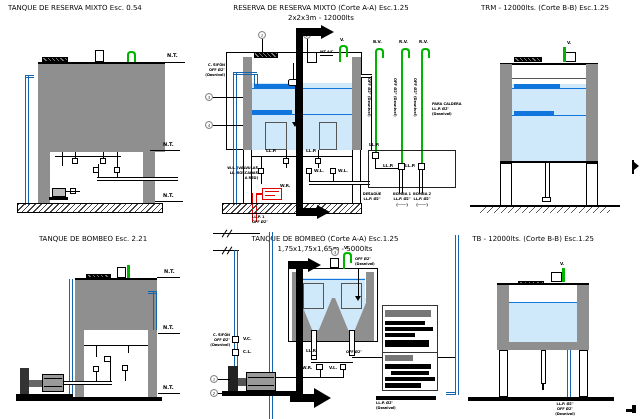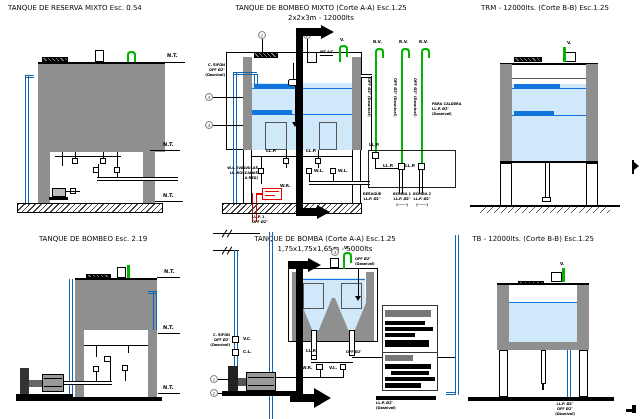--- a/index.html
+++ b/index.html
@@ -77,21 +77,21 @@
   <i class="out" style="left:52px;top:188px;width:14px;height:9px;background:#bbb"></i>
   <i class="blk" style="left:49px;top:197px;width:19px;height:3px"></i>
   <i class="vbox" style="left:70px;top:188px;width:6px;height:6px"></i>
   <i class="blk" style="left:66px;top:191px;width:14px;height:1px"></i>
   <i class="hatch" style="left:17px;top:203px;width:146px;height:10px"></i>
   <i class="blk" style="left:150px;top:150px;width:30px;height:1px"></i>
   <b class="l5" style="left:163px;top:142px">N.T.</b>
   <i class="blk" style="left:155px;top:201px;width:28px;height:1px"></i>
   <b class="l5" style="left:163px;top:193px">N.T.</b>
 
-  <b class="t" style="left:216px;top:5px;width:210px">TANQUE DE BOMBEO MIXTO (Corte A-A) Esc.1.25</b>
+  <b class="t" style="left:216px;top:5px;width:210px">RESERVA DE RESERVA MIXTO (Corte A-A) Esc.1.25</b>
   <b class="t" style="left:216px;top:15px;width:210px">2x2x3m - 12000lts</b>
   <i class="outT" style="left:226px;top:52px;width:136px;height:98px"></i>
   <i class="water" style="left:252px;top:83px;width:100px;height:67px"></i>
   <i class="wbar" style="left:254px;top:84px;width:42px;height:4px"></i>
   <i class="wbar" style="left:252px;top:88px;width:100px;height:1px"></i>
   <i class="wbar" style="left:252px;top:110px;width:40px;height:4px"></i>
   <i class="wbar" style="left:252px;top:114px;width:100px;height:1px"></i>
   <i class="str" style="left:265px;top:122px;width:22px;height:28px"></i>
   <i class="str" style="left:319px;top:122px;width:18px;height:28px"></i>
   <i class="gray" style="left:243px;top:57px;width:9px;height:93px"></i>
@@ -215,21 +215,21 @@
   <i class="out" style="left:500px;top:163px;width:12px;height:43px"></i>
   <i class="out" style="left:586px;top:163px;width:12px;height:43px"></i>
   <i class="blk" style="left:545px;top:163px;width:1px;height:35px"></i>
   <i class="blk" style="left:549px;top:163px;width:1px;height:35px"></i>
   <i class="out" style="left:542px;top:197px;width:9px;height:5px"></i>
   <i class="blk" style="left:470px;top:205px;width:150px;height:2px"></i>
   <i class="hl" style="left:478px;top:207px;width:132px;height:6px"></i>
   <i class="blk" style="left:632px;top:160px;width:2px;height:14px"></i>
   <i class="ar" style="left:634px;top:162px;border-left-width:5px;border-top-width:4px;border-bottom-width:4px"></i>
 
-  <b class="t" style="left:28px;top:236px;width:130px">TANQUE DE BOMBEO Esc. 2.19</b>
+  <b class="t" style="left:28px;top:236px;width:130px">TANQUE DE BOMBEO Esc. 2.21</b>
   <i class="rh" style="left:86px;top:274px;width:25px;height:4px"></i>
   <i class="out" style="left:117px;top:267px;width:9px;height:11px"></i>
   <i class="gstick" style="left:127px;top:265px;width:2.5px;height:13px"></i>
   <i class="blk" style="left:157px;top:277px;width:23px;height:1px"></i>
   <b class="l5" style="left:164px;top:269px">N.T.</b>
   <i class="gray" style="left:75px;top:278px;width:82px;height:52px;border-top:2px solid #000"></i>
   <i class="bluep" style="left:69px;top:279px;width:4px;height:117px"></i>
   <i class="bph" style="left:148px;top:291px;width:9px;height:3px"></i>
   <i class="bluep" style="left:153px;top:292px;width:4px;height:104px"></i>
   <i class="gray" style="left:75px;top:330px;width:9px;height:67px"></i>
@@ -249,21 +249,21 @@
   <i class="out" style="left:42px;top:374px;width:22px;height:18px;background:#999"></i>
   <i class="blk" style="left:44px;top:378px;width:18px;height:1px"></i>
   <i class="blk" style="left:44px;top:386px;width:18px;height:1px"></i>
   <i class="blk" style="left:16px;top:394px;width:57px;height:4px"></i>
   <i class="blk" style="left:16px;top:397px;width:146px;height:4px"></i>
   <i class="blk" style="left:158px;top:333px;width:22px;height:1px"></i>
   <b class="l5" style="left:163px;top:325px">N.T.</b>
   <i class="blk" style="left:158px;top:393px;width:22px;height:1px"></i>
   <b class="l5" style="left:163px;top:385px">N.T.</b>
 
-  <b class="t" style="left:225px;top:236px;width:200px">TANQUE DE BOMBA (Corte A-A) Esc.1.25</b>
+  <b class="t" style="left:225px;top:236px;width:200px">TANQUE DE BOMBEO (Corte A-A) Esc.1.25</b>
   <b class="t" style="left:225px;top:246px;width:200px">1,75x1,75x1,65m - 5000lts</b>
   <i class="blk" style="left:213px;top:233px;width:47px;height:1px"></i>
   <i class="zig" style="left:224px;top:229px"></i>
   <i class="zig" style="left:229px;top:229px"></i>
   <i class="blk" style="left:213px;top:250px;width:26px;height:1px"></i>
   <i class="zig" style="left:224px;top:246px"></i>
   <i class="zig" style="left:229px;top:246px"></i>
   <i class="bluep" style="left:269px;top:232px;width:4px;height:187px"></i>
   <i class="bluep" style="left:234px;top:250px;width:4px;height:118px"></i>
   <i class="vbox" style="left:232px;top:336px;width:7px;height:7px"></i>

